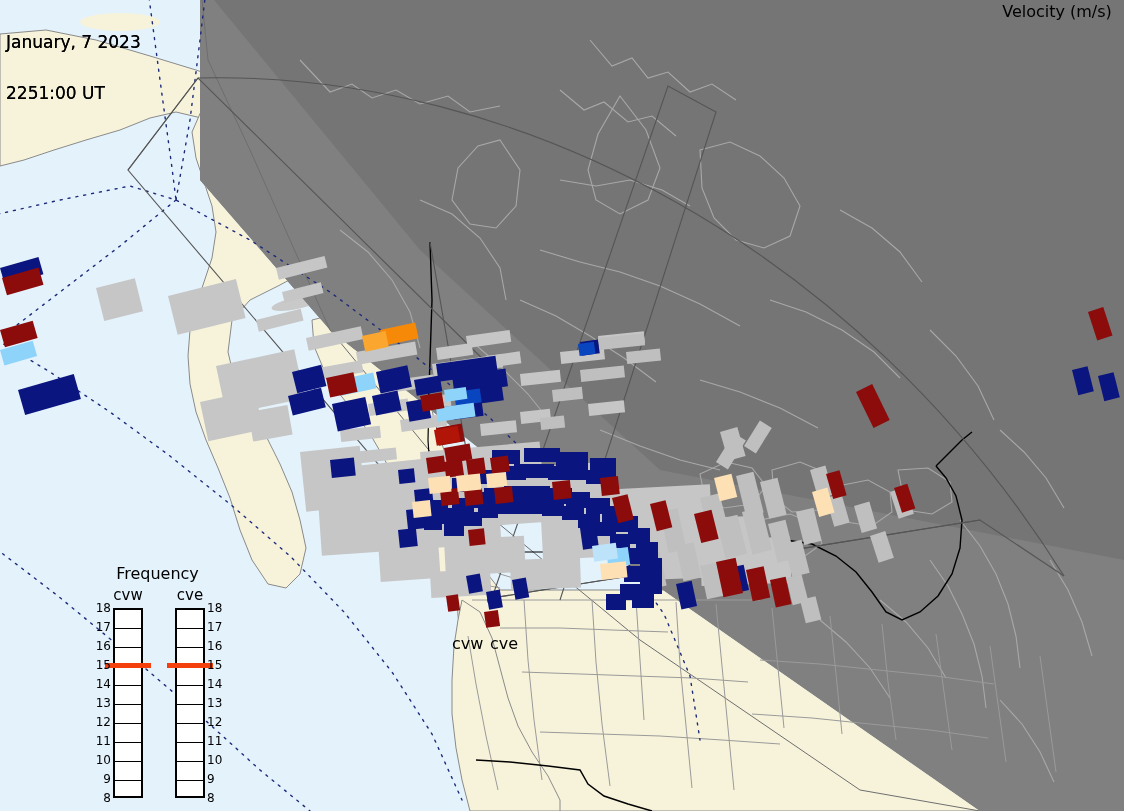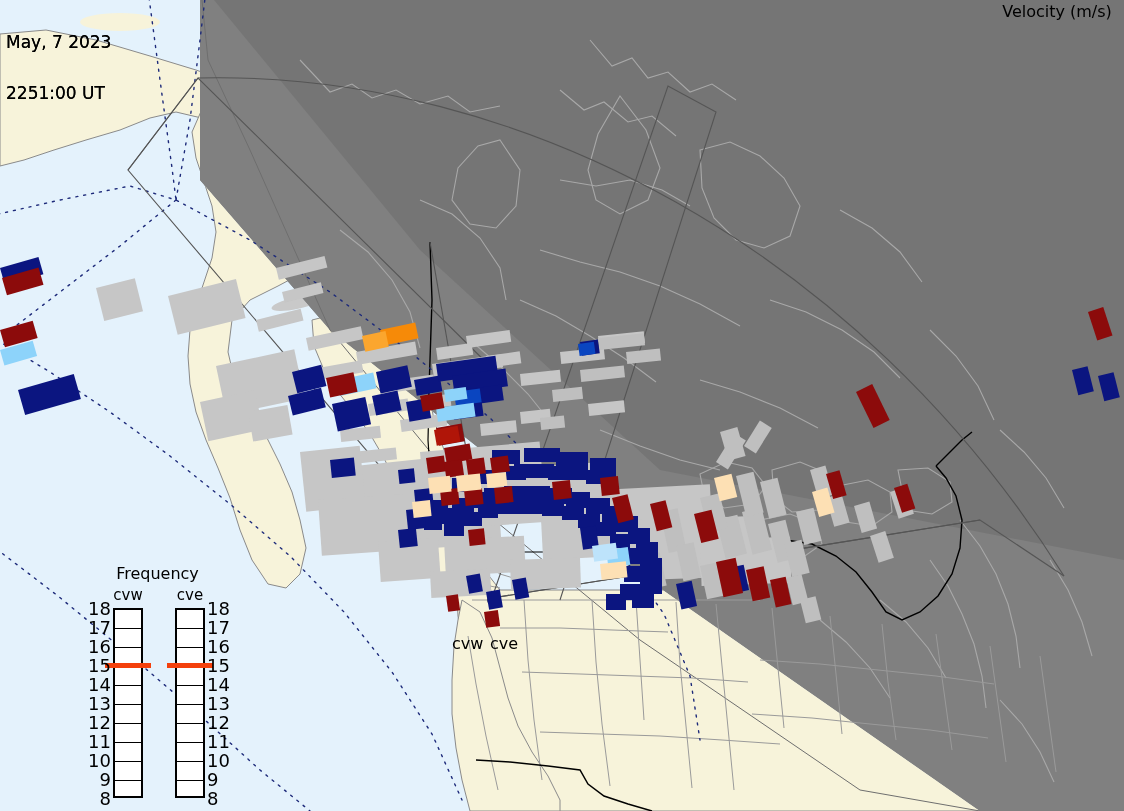--- a/index.html
+++ b/index.html
@@ -22,21 +22,21 @@
   
   #freq{position:absolute;left:85px;top:564px;width:145px;height:240px;z-index:40;}
   #freqtitle{position:absolute;left:0;top:0;width:145px;text-align:center;
              font-size:16px;color:#000;}
   .freqcolname{position:absolute;top:22px;font-size:15px;color:#000;text-align:center;width:46px;}
   .freqbar{position:absolute;top:44px;width:30px;height:190px;
            border:2px solid #000;box-sizing:border-box;background:#fff;}
   .freqbar .cell{width:100%;box-sizing:border-box;border-bottom:1px solid #000;}
   .freqbar .cell:last-child{border-bottom:none;}
   .freqlabels{position:absolute;top:44px;width:26px;height:190px;}
-  .freqlabels span{position:absolute;right:0;font-size:18px;color:#000;
+  .freqlabels span{position:absolute;right:0;font-size:12px;color:#000;
                    transform:translateY(-50%);text-align:right;width:26px;}
   .freqlabels.right span{left:0;text-align:left;}
   .freqmark{position:absolute;height:5px;background:#f4400c;}
 
   
   .sitelabel{position:absolute;font-size:16px;color:#000;z-index:40;white-space:nowrap;}
 </style>
 </head>
 <body>
 
@@ -400,21 +400,21 @@
         <rect x="600" y="564" width="26" height="16" transform="rotate(-6 600 564)"></rect>
         <rect x="412" y="502" width="18" height="16" transform="rotate(-6 412 502)"></rect>
         <rect x="486" y="474" width="20" height="14" transform="rotate(-6 486 474)"></rect>
         <rect x="714" y="478" width="18" height="24" transform="rotate(-14 714 478)"></rect>
         <rect x="812" y="492" width="16" height="26" transform="rotate(-16 812 492)"></rect>
       </g>
     </g>
   </svg>
 
   <div id="title">
-    <div>May, 7 2023</div>
+    <div>January, 7 2023</div>
     <div>2251:00 UT</div>
   </div>
 
   <div id="cbwrap">
     <div id="cbtitle">Velocity (m/s)</div>
 
     <div id="cbsides"></div>
   </div>
 
   <div id="freq">

